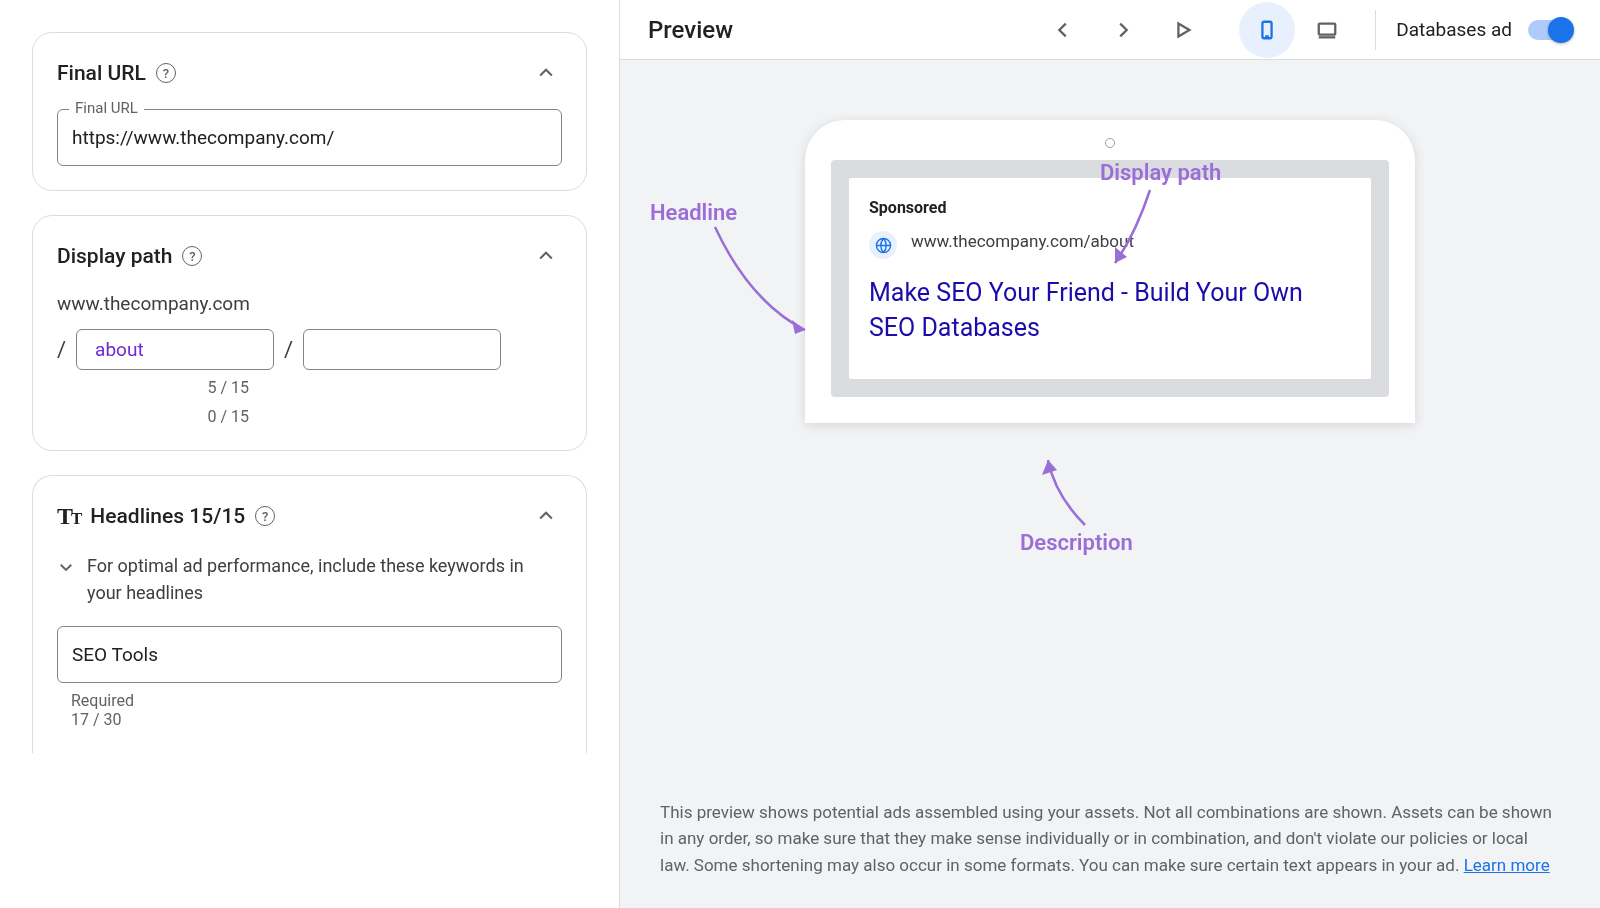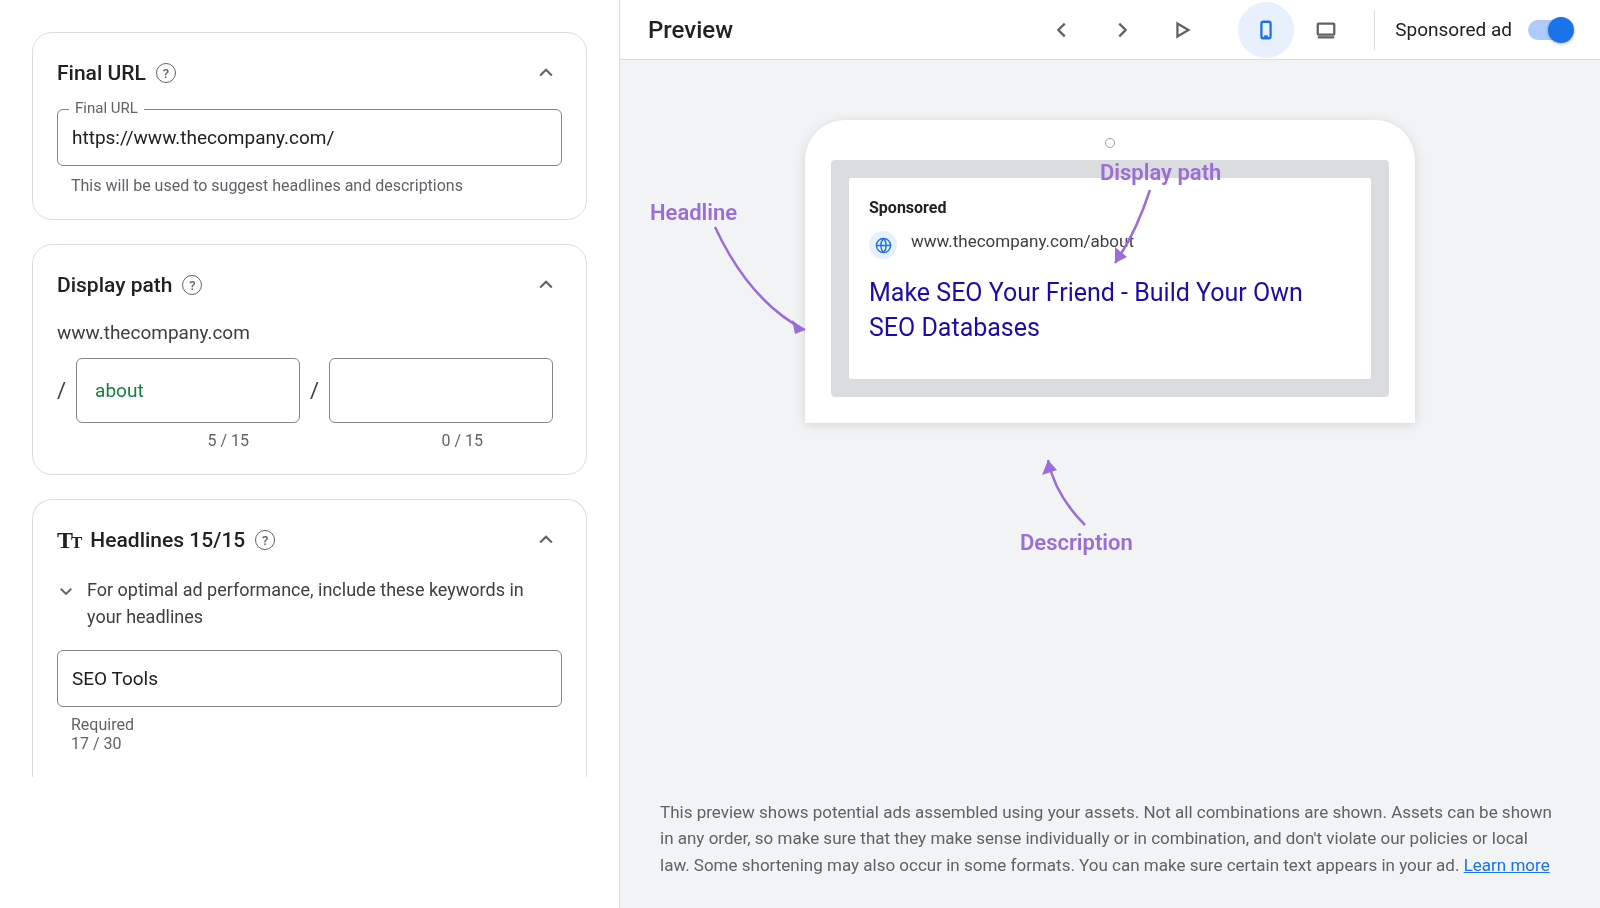--- a/index.html
+++ b/index.html
@@ -93,31 +93,32 @@
   }
   .path-row {
     display: flex;
     align-items: center;
     gap: 10px;
   }
   .slash { font-size: 22px; color: #3c4043; }
   .path-input {
     border: 1px solid #80868b;
     border-radius: 6px;
-    padding: 20px 18px;
+    padding: 8px 18px;
     font-size: 19px;
-    color: #15803d;
+    color: #6d28d9;
     outline: none;
-    width: 224px;
+    width: 198px;
     font-family: inherit;
   }
   .path-counters {
     display: flex;
-    gap: 24px;
+    gap: 10px;
     margin-top: 8px;
+    flex-direction: column;
   }
   .path-counter {
     width: 210px;
     text-align: right;
     font-size: 16px;
     color: #5f6368;
     padding-right: 18px;
   }
   .tt-icon {
     font-family: Georgia, serif;
@@ -313,21 +314,20 @@
       <div class="chevron">
         <svg viewBox="0 0 24 24">
             <polyline points="5 15 12 8 19 15"></polyline>
           </svg>
       </div>
     </div>
     <div class="field-wrap">
       <span class="field-label">Final URL</span>
       <input class="text-input" value="https://www.thecompany.com/" style="">
     </div>
-    <div class="helper-text">This will be used to suggest headlines and descriptions</div>
   </div>
 
   <div class="card">
     <div class="card-header">
       <div class="card-title">
         <span>Display path</span>
         <span class="help-icon">?</span>
       </div>
       <div class="chevron">
         <svg viewBox="0 0 24 24">
@@ -407,21 +407,21 @@
             <line x1="10" y1="19" x2="14" y2="19"></line>
           </svg>
       </div>
       <div class="icon-btn">
         <svg viewBox="0 0 24 24">
             <rect x="3" y="5" width="18" height="12" rx="1"></rect>
             <line x1="3" y1="20" x2="21" y2="20"></line>
           </svg>
       </div>
       <div class="divider-v"></div>
-      <span class="highlight-label">Sponsored ad</span>
+      <span class="highlight-label">Databases ad</span>
       <div class="toggle">
         <div class="toggle-knob"></div>
       </div>
     </div>
   </div>
 
   <div class="preview-stage">
 
     <div class="annotation" style="top:140px; left:30px;">Headline</div>
     <svg class="arrow-svg" style="top:162px; left:90px;" width="110" height="120">

